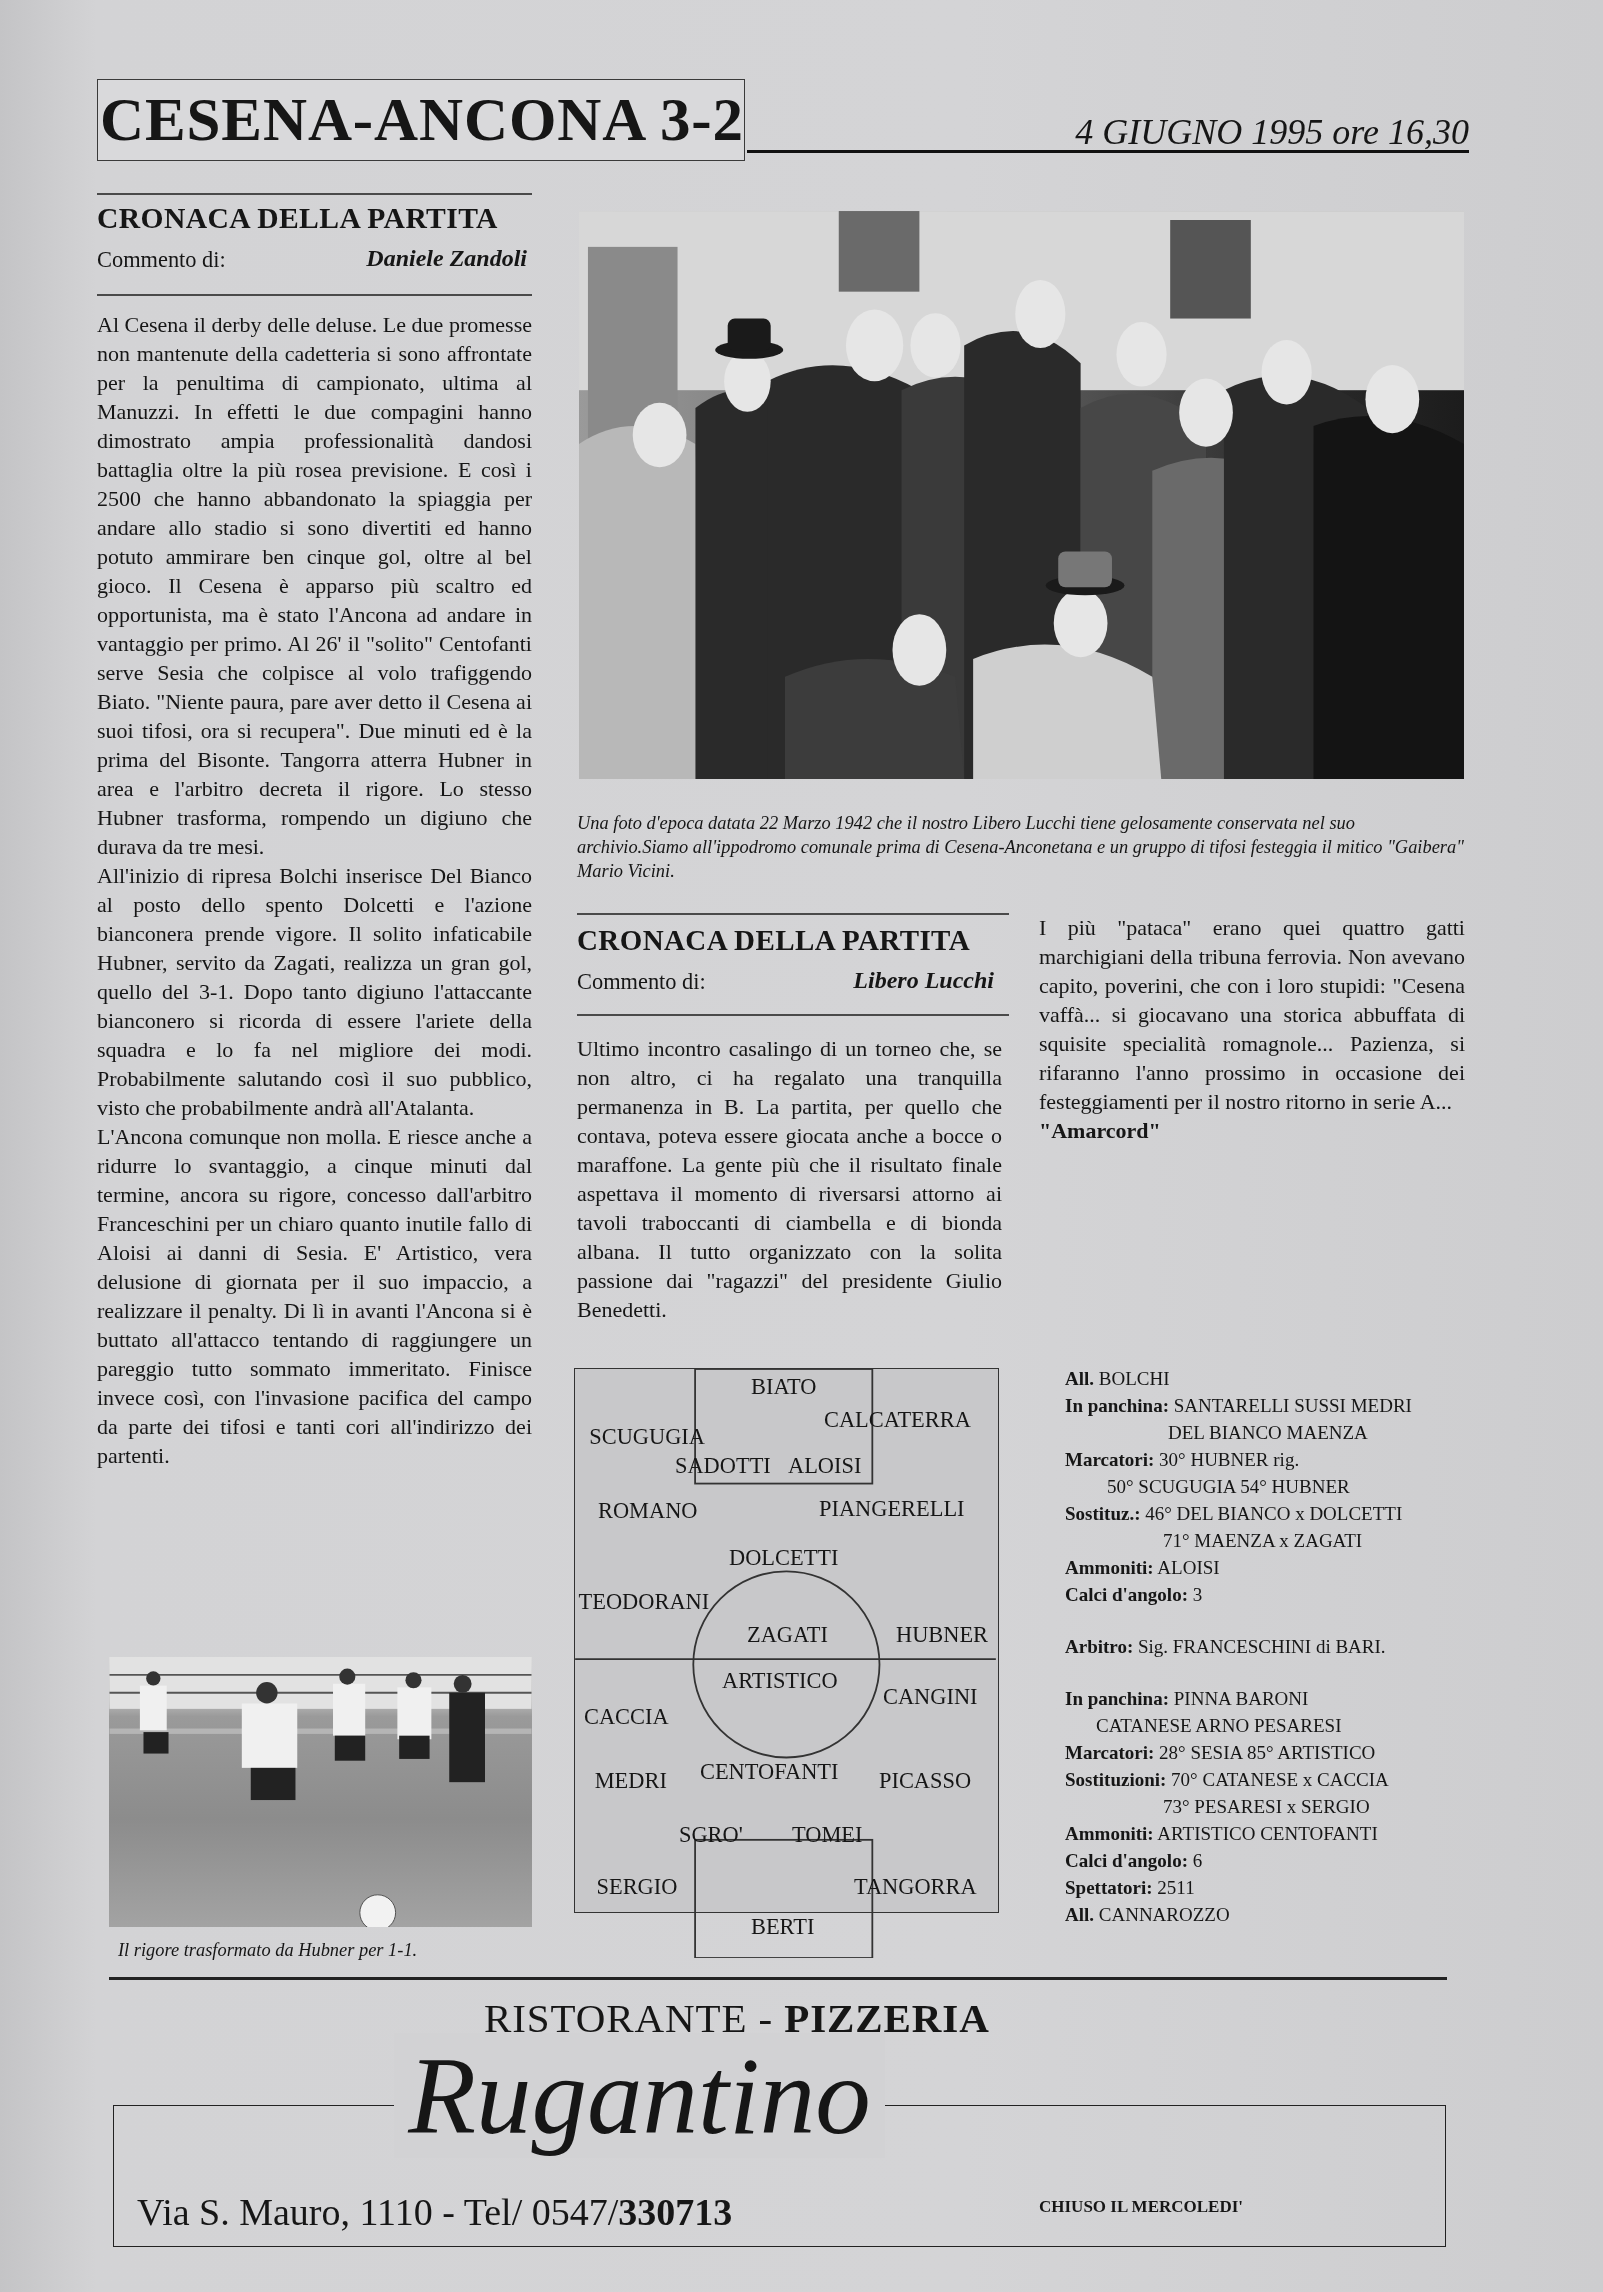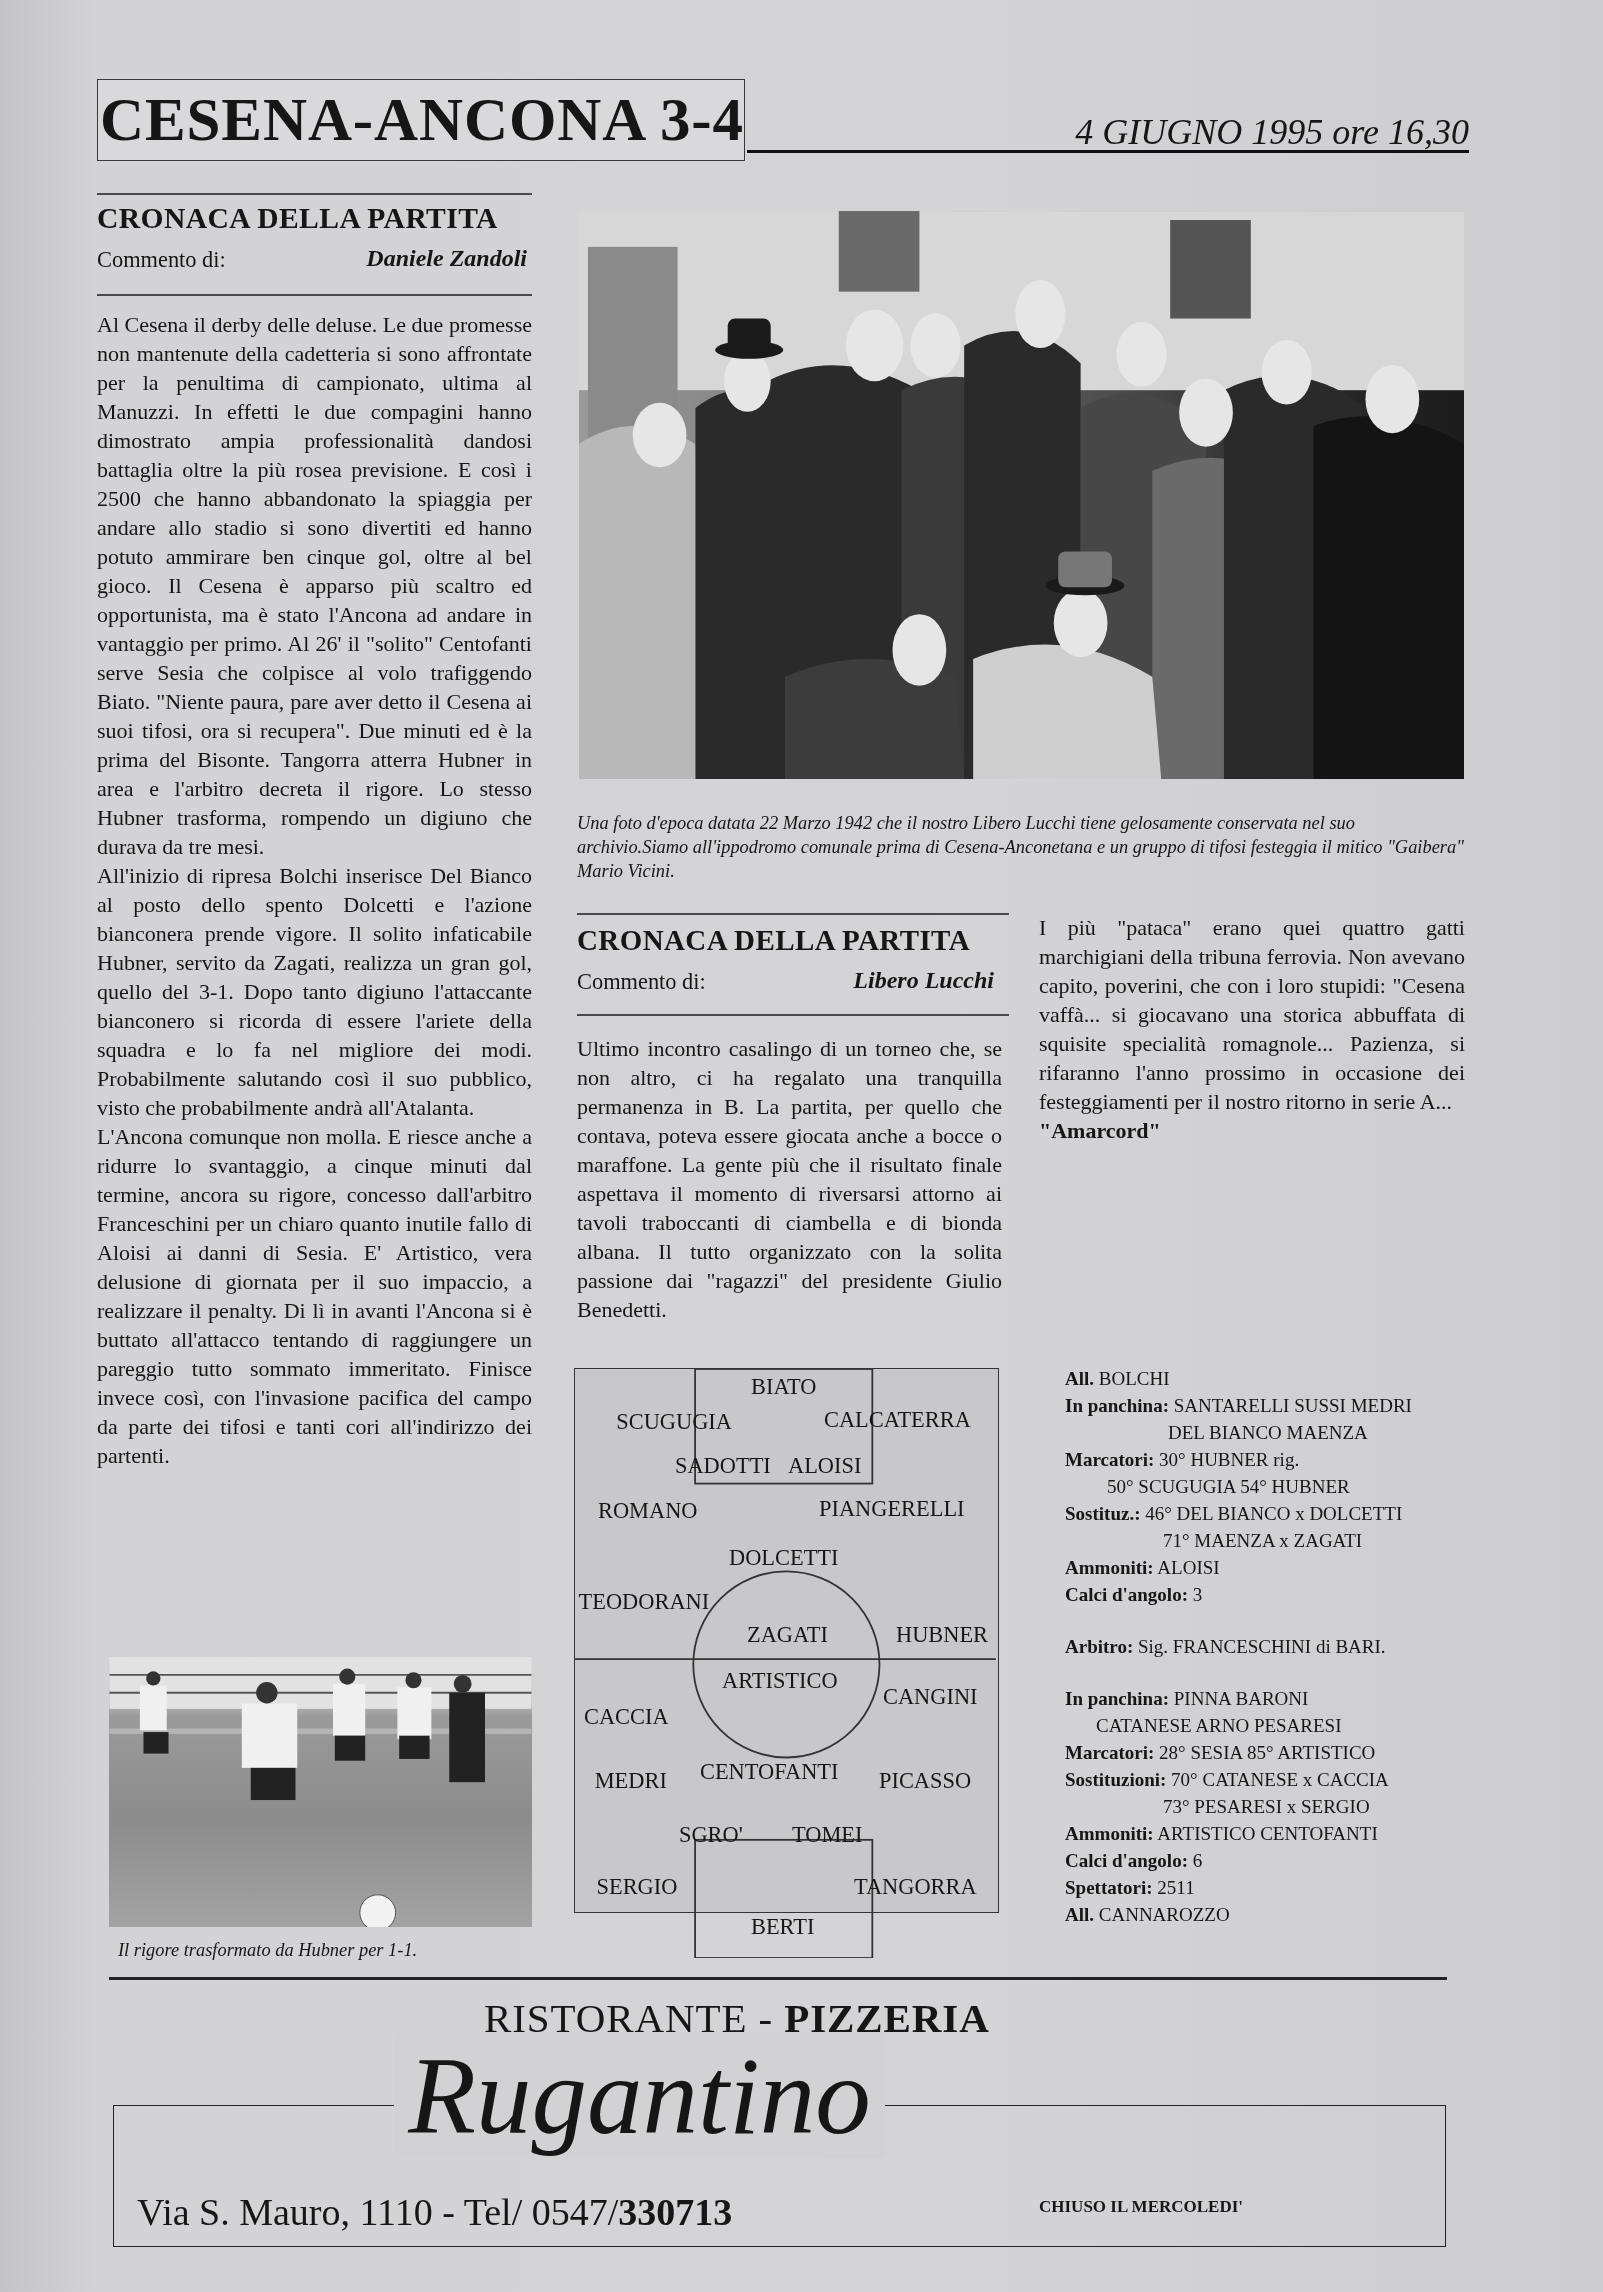--- a/index.html
+++ b/index.html
@@ -38,21 +38,21 @@
   .ad-sub { left:484px; top:1993px; font-size:41px; line-height:50px; letter-spacing:0.9px; }
   .ad-sub b { font-weight:bold; }
   .ad-name { left:394px; top:2033px; font-size:111px; font-style:italic; line-height:125px; background:transparent; padding:0 14.3px; }
   .ad-addr { left:137px; top:2194px; font-size:38px; line-height:36px; }
   .ad-closed { left:1039px; top:2192px; font-size:17px; font-weight:bold; line-height:30px; }
 </style>
 </head>
 <body>
 
 <div class="abs title-box"></div>
-<div class="abs title">CESENA-ANCONA 3-4</div>
+<div class="abs title">CESENA-ANCONA 3-2</div>
 <div class="abs date-rule"></div>
 <div class="abs date">4 GIUGNO 1995 ore 16,30</div>
 
 <div class="abs rule" style="left:97px;top:193px;width:435px;"></div>
 <div class="abs sec-title" style="left:97px;top:202px;">CRONACA DELLA PARTITA</div>
 <div class="abs byline-lbl" style="left:97px;top:247px;">Commento di:</div>
 <div class="abs byline-name" style="left:269px;top:245px;width:258px;">Daniele Zandoli</div>
 <div class="abs rule" style="left:97px;top:294px;width:435px;"></div>
 
 <div class="abs body-text" style="left:97px;top:310px;width:435px;">
@@ -151,21 +151,21 @@
 <div class="abs pitch">
   <svg class="abs" style="left:0;top:0;" width="421" height="589" viewBox="0 0 470 658">
     <g fill="none" stroke="#333" stroke-width="2">
       <rect x="134" y="0" width="198" height="128"></rect>
       <line x1="0" y1="324" x2="470" y2="324"></line>
       <circle cx="236" cy="330" r="104"></circle>
       <rect x="134" y="526" width="198" height="132"></rect>
     </g>
   </svg>
   <span class="pl" style="left:176px;top:5.4px;">BIATO</span>
-  <span class="pl" style="left:14.3px;top:40px;margin-left:27px;">SCUGUGIA</span>
+  <span class="pl" style="left:14.3px;top:55px;">SCUGUGIA</span>
   <span class="pl" style="left:249px;top:38px;">CALCATERRA</span>
   <span class="pl" style="left:100px;top:84px;">SADOTTI</span>
   <span class="pl" style="left:213px;top:84px;">ALOISI</span>
   <span class="pl" style="left:23px;top:129px;">ROMANO</span>
   <span class="pl" style="left:244px;top:127px;">PIANGERELLI</span>
   <span class="pl" style="left:154px;top:176px;">DOLCETTI</span>
   <span class="pl" style="left:3.6px;top:220px;">TEODORANI</span>
   <span class="pl" style="left:172px;top:253px;">ZAGATI</span>
   <span class="pl" style="left:321px;top:253px;">HUBNER</span>
 

